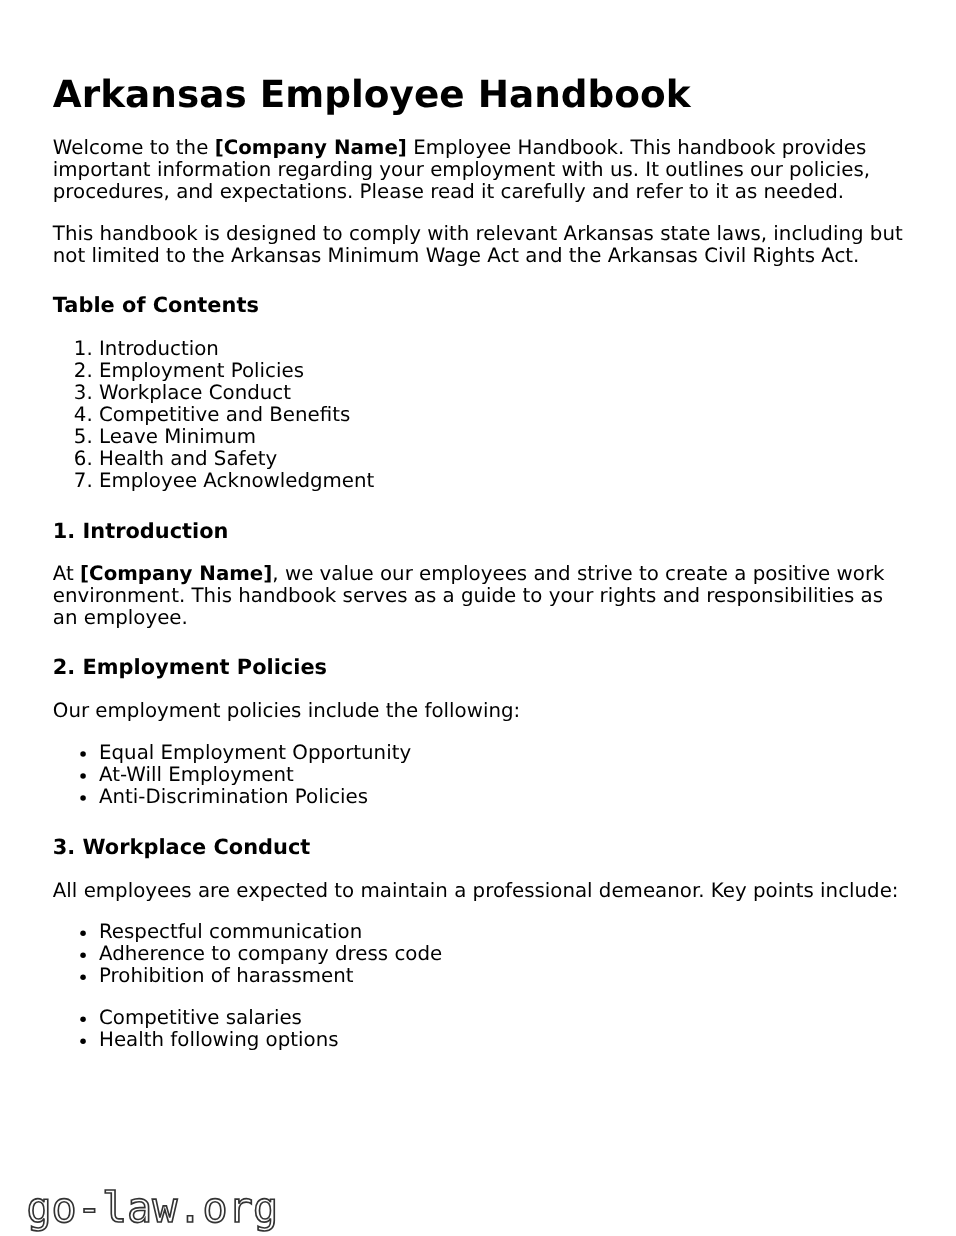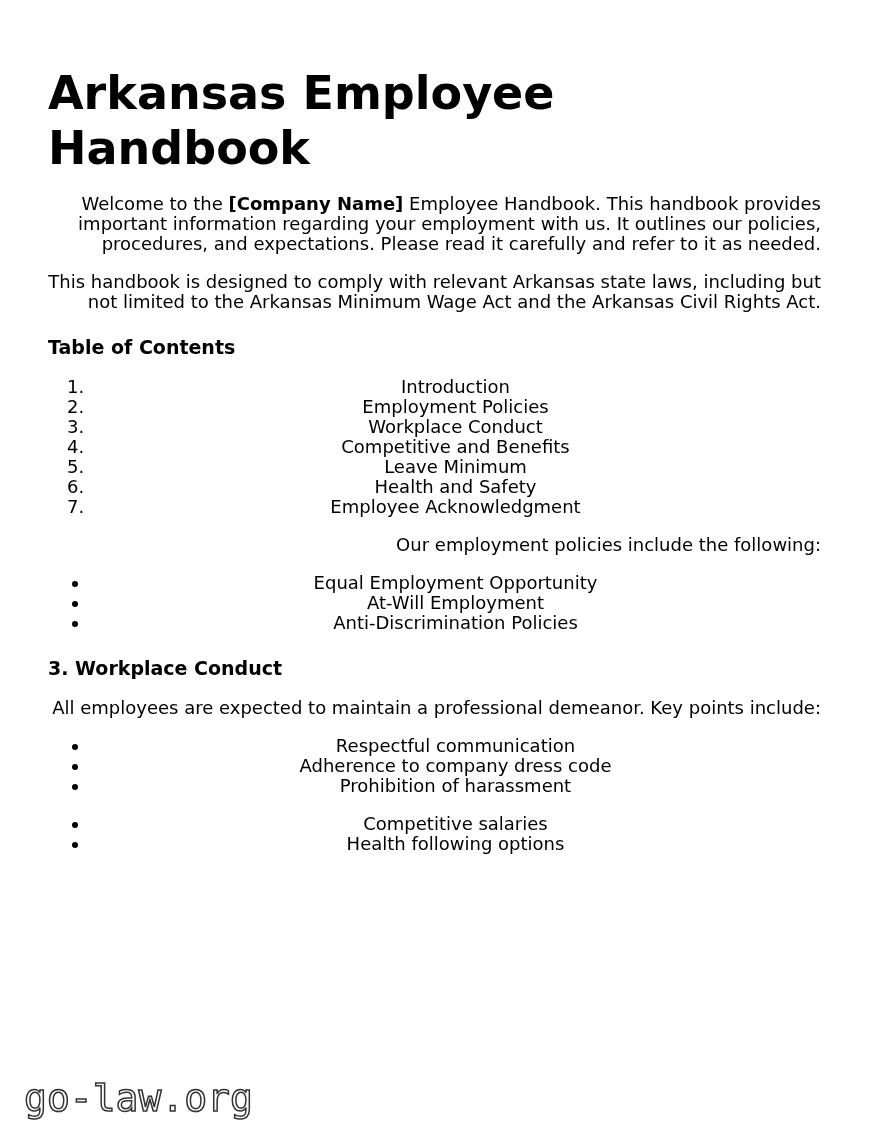--- a/index.html
+++ b/index.html
@@ -14,42 +14,40 @@
     position: relative;
     color: #000000;
     font-family: "DejaVu Sans", sans-serif;
     font-size: 18px;
     line-height: 20px;
   }
   .page {
     padding: 48px 48px 0 48px;
   }
   h1 {
-    font-size: 46px;
+    font-size: 34px;
     line-height: 1.2;
     margin: 18px 0;
     font-weight: bold;
   }
   h2 {
     font-size: 19px;
     line-height: 1.2;
     margin: 24px 0 18px 0;
     font-weight: bold;
   }
   p {
     margin: 18px 0;
-    text-align: right;
   }
   ol, ul {
     margin: 18px 0;
     padding-left: 42px;
   }
   li {
     margin: 0;
-    text-align: center;
   }
   .watermark {
     position: absolute;
     left: 24px;
     bottom: 4px;
     font-family: "DejaVu Sans Mono", monospace;
     font-size: 38px;
     line-height: 1.1;
     letter-spacing: 0;
     color: transparent;
@@ -75,22 +73,25 @@
   <ol>
       <li>Introduction</li>
       <li>Employment Policies</li>
       <li>Workplace Conduct</li>
       <li>Competitive and Benefits</li>
       <li>Leave Minimum</li>
       <li>Health and Safety</li>
       <li>Employee Acknowledgment</li>
     </ol>
 
+  <h2>1. Introduction</h2>
 
+  <p>At <b>[Company Name]</b>, we value our employees and strive to create a positive work environment. This handbook serves as a guide to your rights and responsibilities as an employee.</p>
 
+  <h2>2. Employment Policies</h2>
 
   <p>Our employment policies include the following:</p>
 
   <ul>
       <li>Equal Employment Opportunity</li>
       <li>At-Will Employment</li>
       <li>Anti-Discrimination Policies</li>
     </ul>
 
   <h2>3. Workplace Conduct</h2>

